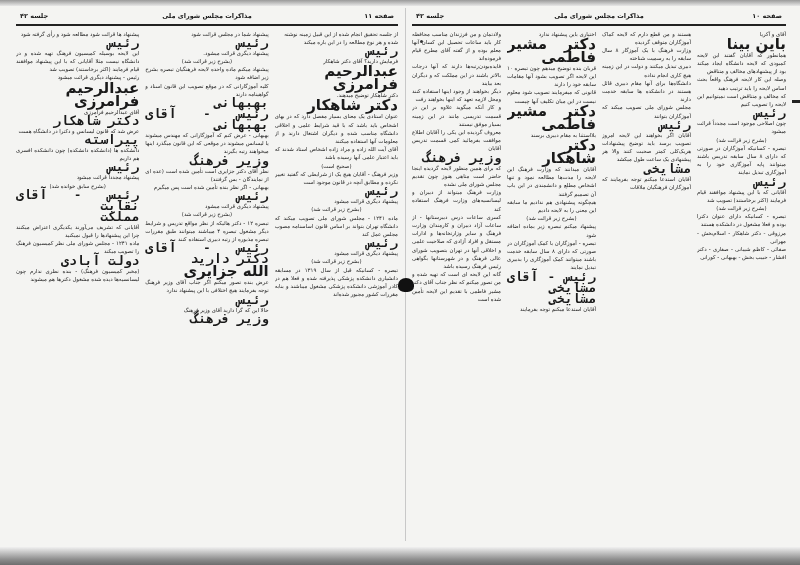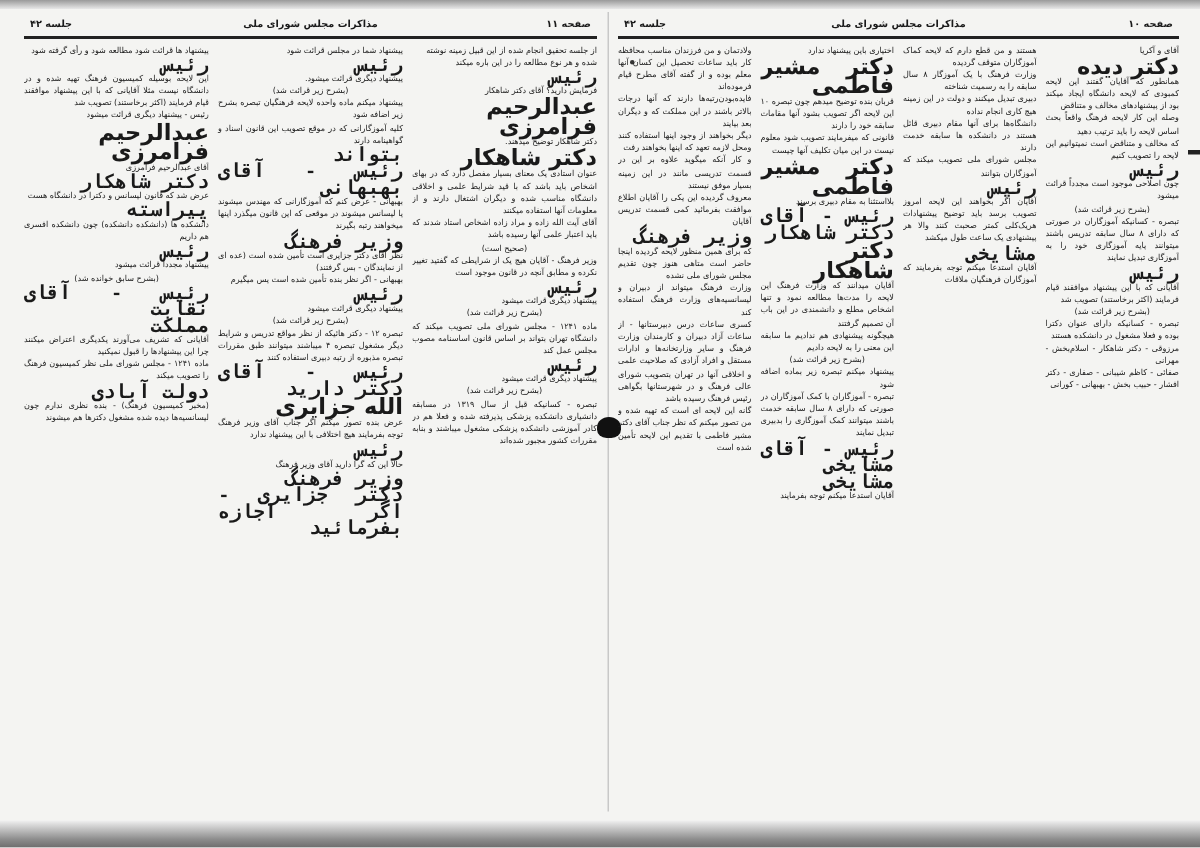--- a/index.html
+++ b/index.html
@@ -94,37 +94,36 @@
           <p class="note">(بشرح زیر قرائت شد)</p>
           <p class="">تبصره - کسانیکه قبل از سال ۱۳۱۹ در مسابقه دانشیاری دانشکده پزشکی پذیرفته شده و فعلا هم در کادر آموزشی دانشکده پزشکی مشغول میباشند و بنابه مقررات کشور مجبور شده‌اند</p>
         </div>
       <div class="col">
           <p class="">پیشنهاد شما در مجلس قرائت شود</p>
           <p class="speaker">رئیس</p>
           <p class="">پیشنهاد دیگری قرائت میشود.</p>
           <p class="note">(بشرح زیر قرائت شد)</p>
           <p class="">پیشنهاد میکنم ماده واحده لایحه فرهنگیان تبصره بشرح زیر اضافه شود</p>
           <p class="">کلیه آموزگارانی که در موقع تصویب این قانون اسناد و گواهینامه دارند</p>
-          <p class="speaker">بتواند</p>
+          <p class="speaker">بهبهانی</p>
           <p class="speaker">رئیس - آقای بهبهانی</p>
           <p class="">بهبهانی - عرض کنم که آموزگارانی که مهندس میشوند یا لیسانس میشوند در موقعی که این قانون میگذرد اینها میخواهند رتبه بگیرند</p>
           <p class="speaker">وزیر فرهنگ</p>
           <p class="">نظر آقای دکتر جزایری است تأمین شده است (عده ای از نمایندگان - بس گرفتند)</p>
           <p class="">بهبهانی - اگر نظر بنده تأمین شده است پس میگیرم</p>
           <p class="speaker">رئیس</p>
           <p class="">پیشنهاد دیگری قرائت میشود</p>
           <p class="note">(بشرح زیر قرائت شد)</p>
           <p class="">تبصره ۱۲ - دکتر هائیکه از نظر مواقع تدریس و شرایط دیگر مشغول تبصره ۴ میباشند میتوانند طبق مقررات تبصره مذبوره از رتبه دبیری استفاده کنند</p>
           <p class="speaker">رئیس - آقای دکتر دارید</p>
           <p class="speaker-lg">الله جزایری</p>
           <p class="">عرض بنده تصور میکنم اگر جناب آقای وزیر فرهنگ توجه بفرمایند هیچ اختلافی با این پیشنهاد ندارد</p>
           <p class="speaker">رئیس</p>
           <p class="">حالا این که گرا دارید آقای وزیر فرهنگ</p>
           <p class="speaker">وزیر فرهنگ</p>
-          <p class="speaker">دکتر جزایری - اگر اجازه بفرمائید</p>
         </div>
       <div class="col">
           <p class="">پیشنهاد ها قرائت شود مطالعه شود و رأی گرفته شود</p>
           <p class="speaker">رئیس</p>
           <p class="">این لایحه بوسیله کمیسیون فرهنگ تهیه شده و در دانشگاه نیست مثلا آقایانی که با این پیشنهاد موافقند قیام فرمایند (اکثر برخاستند) تصویب شد</p>
           <p class="">رئیس - پیشنهاد دیگری قرائت میشود</p>
           <p class="speaker-lg">عبدالرحیم فرامرزی</p>
           <p class="">آقای عبدالرحیم فرامرزی</p>
           <p class="speaker">دکتر شاهکار</p>
           <p class="">عرض شد که قانون لیسانس و دکترا در دانشگاه هست</p>
@@ -146,21 +145,21 @@
   <div class="page right">
     <div class="header">
       <span>صفحه ۱۰</span>
       <span class="title">مذاکرات مجلس شورای ملی</span>
       <span>جلسه ۴۲</span>
     </div>
     <div class="rule"></div>
     <div class="cols">
       <div class="col">
           <p class="">آقای و آکریا</p>
-          <p class="speaker-lg">دکتر دیده</p>
+          <p class="speaker-lg">باین بینا</p>
           <p class="">همانطور که آقایان گفتند این لایحه کمبودی که لایحه دانشگاه ایجاد میکند بود از پیشنهادهای مخالف و متناقض</p>
           <p class="">وصله این کار لایحه فرهنگ واقعاً بحث اساس لایحه را باید ترتیب دهید</p>
           <p class="">که مخالف و متناقض است نمیتوانیم این لایحه را تصویب کنیم</p>
           <p class="speaker">رئیس</p>
           <p class="">چون اصلاحی موجود است مجدداً قرائت میشود</p>
           <p class="note">(بشرح زیر قرائت شد)</p>
           <p class="">تبصره - کسانیکه آموزگاران در صورتی که دارای ۸ سال سابقه تدریس باشند میتوانند پایه آموزگاری خود را به آموزگاری تبدیل نمایند</p>
           <p class="speaker">رئیس</p>
           <p class="">آقایانی که با این پیشنهاد موافقند قیام فرمایند (اکثر برخاستند) تصویب شد</p>
           <p class="note">(بشرح زیر قرائت شد)</p>
@@ -179,21 +178,20 @@
           <p class="speaker">مشایخی</p>
           <p class="">آقایان استدعا میکنم توجه بفرمایند که آموزگاران فرهنگیان ملاقات</p>
         </div>
       <div class="col">
           <p class="">اختیاری باین پیشنهاد ندارد</p>
           <p class="speaker-lg">دکتر مشیر فاطمی</p>
           <p class="">قربان بنده توضیح میدهم چون تبصره ۱۰ این لایحه اگر تصویب بشود آنها مقامات سابقه خود را دارند</p>
           <p class="">قانونی که میفرمایند تصویب شود معلوم نیست در این میان تکلیف آنها چیست</p>
           <p class="speaker-lg">دکتر مشیر فاطمی</p>
           <p class="">بلااستثنا به مقام دبیری برسند</p>
-          <p class="speaker">رئیس - آقای دکتر شاهکار</p>
           <p class="speaker-lg">دکتر شاهکار</p>
           <p class="">آقایان میدانند که وزارت فرهنگ این لایحه را مدت‌ها مطالعه نمود و تنها اشخاص مطلع و دانشمندی در این باب آن تصمیم گرفتند</p>
           <p class="">هیچگونه پیشنهادی هم ندادیم ما سابقه این معنی را به لایحه دادیم</p>
           <p class="note">(بشرح زیر قرائت شد)</p>
           <p class="">پیشنهاد میکنم تبصره زیر بماده اضافه شود</p>
           <p class="">تبصره - آموزگاران با کمک آموزگاران در صورتی که دارای ۸ سال سابقه خدمت باشند میتوانند کمک آموزگاری را بدبیری تبدیل نمایند</p>
           <p class="speaker">رئیس - آقای مشایخی</p>
           <p class="speaker">مشایخی</p>
           <p class="">آقایان استدعا میکنم توجه بفرمایند</p>
         </div>

